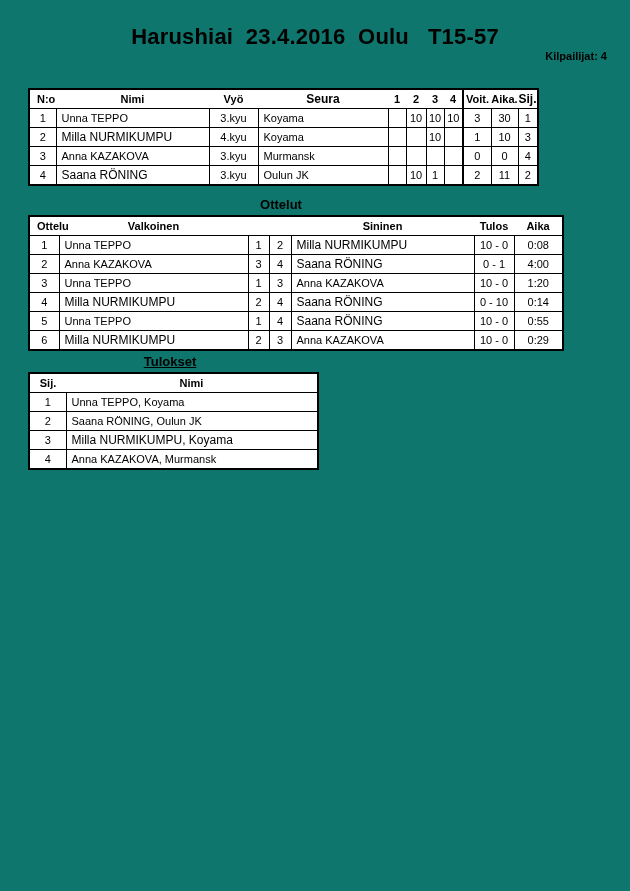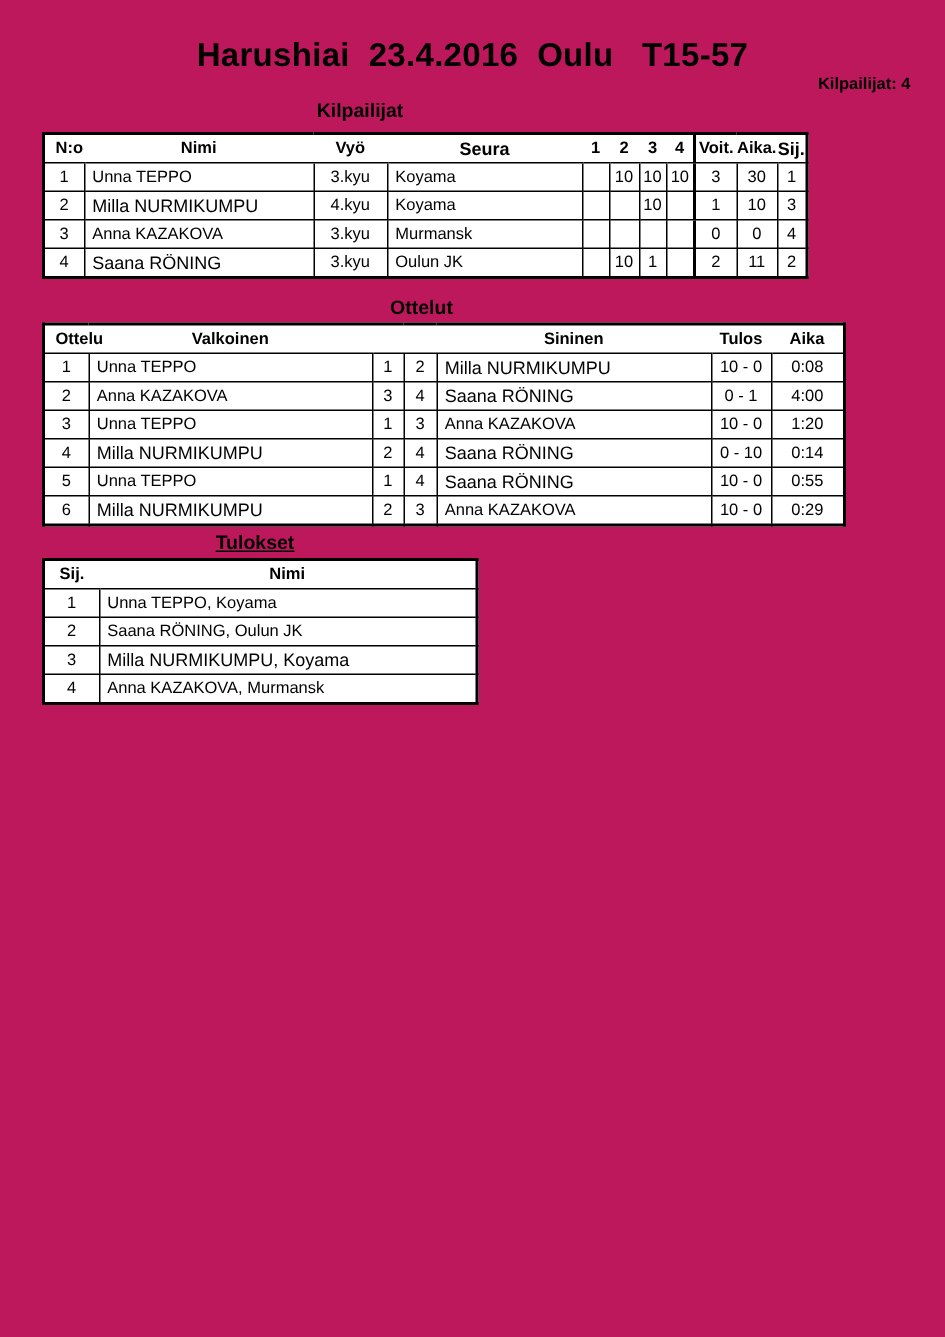--- a/index.html
+++ b/index.html
@@ -1,17 +1,17 @@
 <!DOCTYPE html>
 <html><head>
 <meta charset="utf-8">
 <style>
   html,body{margin:0;padding:0;background:#fff;}
   .page{
-    position:relative;width:630px;height:891px;background:#be185d;
+    position:relative;width:630px;height:891px;background:#0f766e;
     font-family:"Liberation Sans","DejaVu Sans",sans-serif;color:#000;
     overflow:hidden;
   }
   .title{
     position:absolute;top:24px;left:0;width:630px;text-align:center;
     font-size:22px;font-weight:bold;white-space:pre;letter-spacing:0.2px;
   }
   .count{
     position:absolute;top:50px;right:23px;
     font-size:11px;font-weight:bold;
@@ -43,21 +43,20 @@
   .small{font-size:12px;}
 </style>
 </head>
 <body>
 
 <div class="page">
 
   <div class="title">Harushiai  23.4.2016  Oulu   T15-57</div>
   <div class="count">Kilpailijat: 4</div>
 
-  <div class="h h1">Kilpailijat</div>
   <table class="t1">
     <colgroup>
       <col style="width:27px">
         <col style="width:153px">
         <col style="width:49px">
         <col style="width:130px">
       <col style="width:18px">
         <col style="width:20px">
         <col style="width:18px">
         <col style="width:19px">

